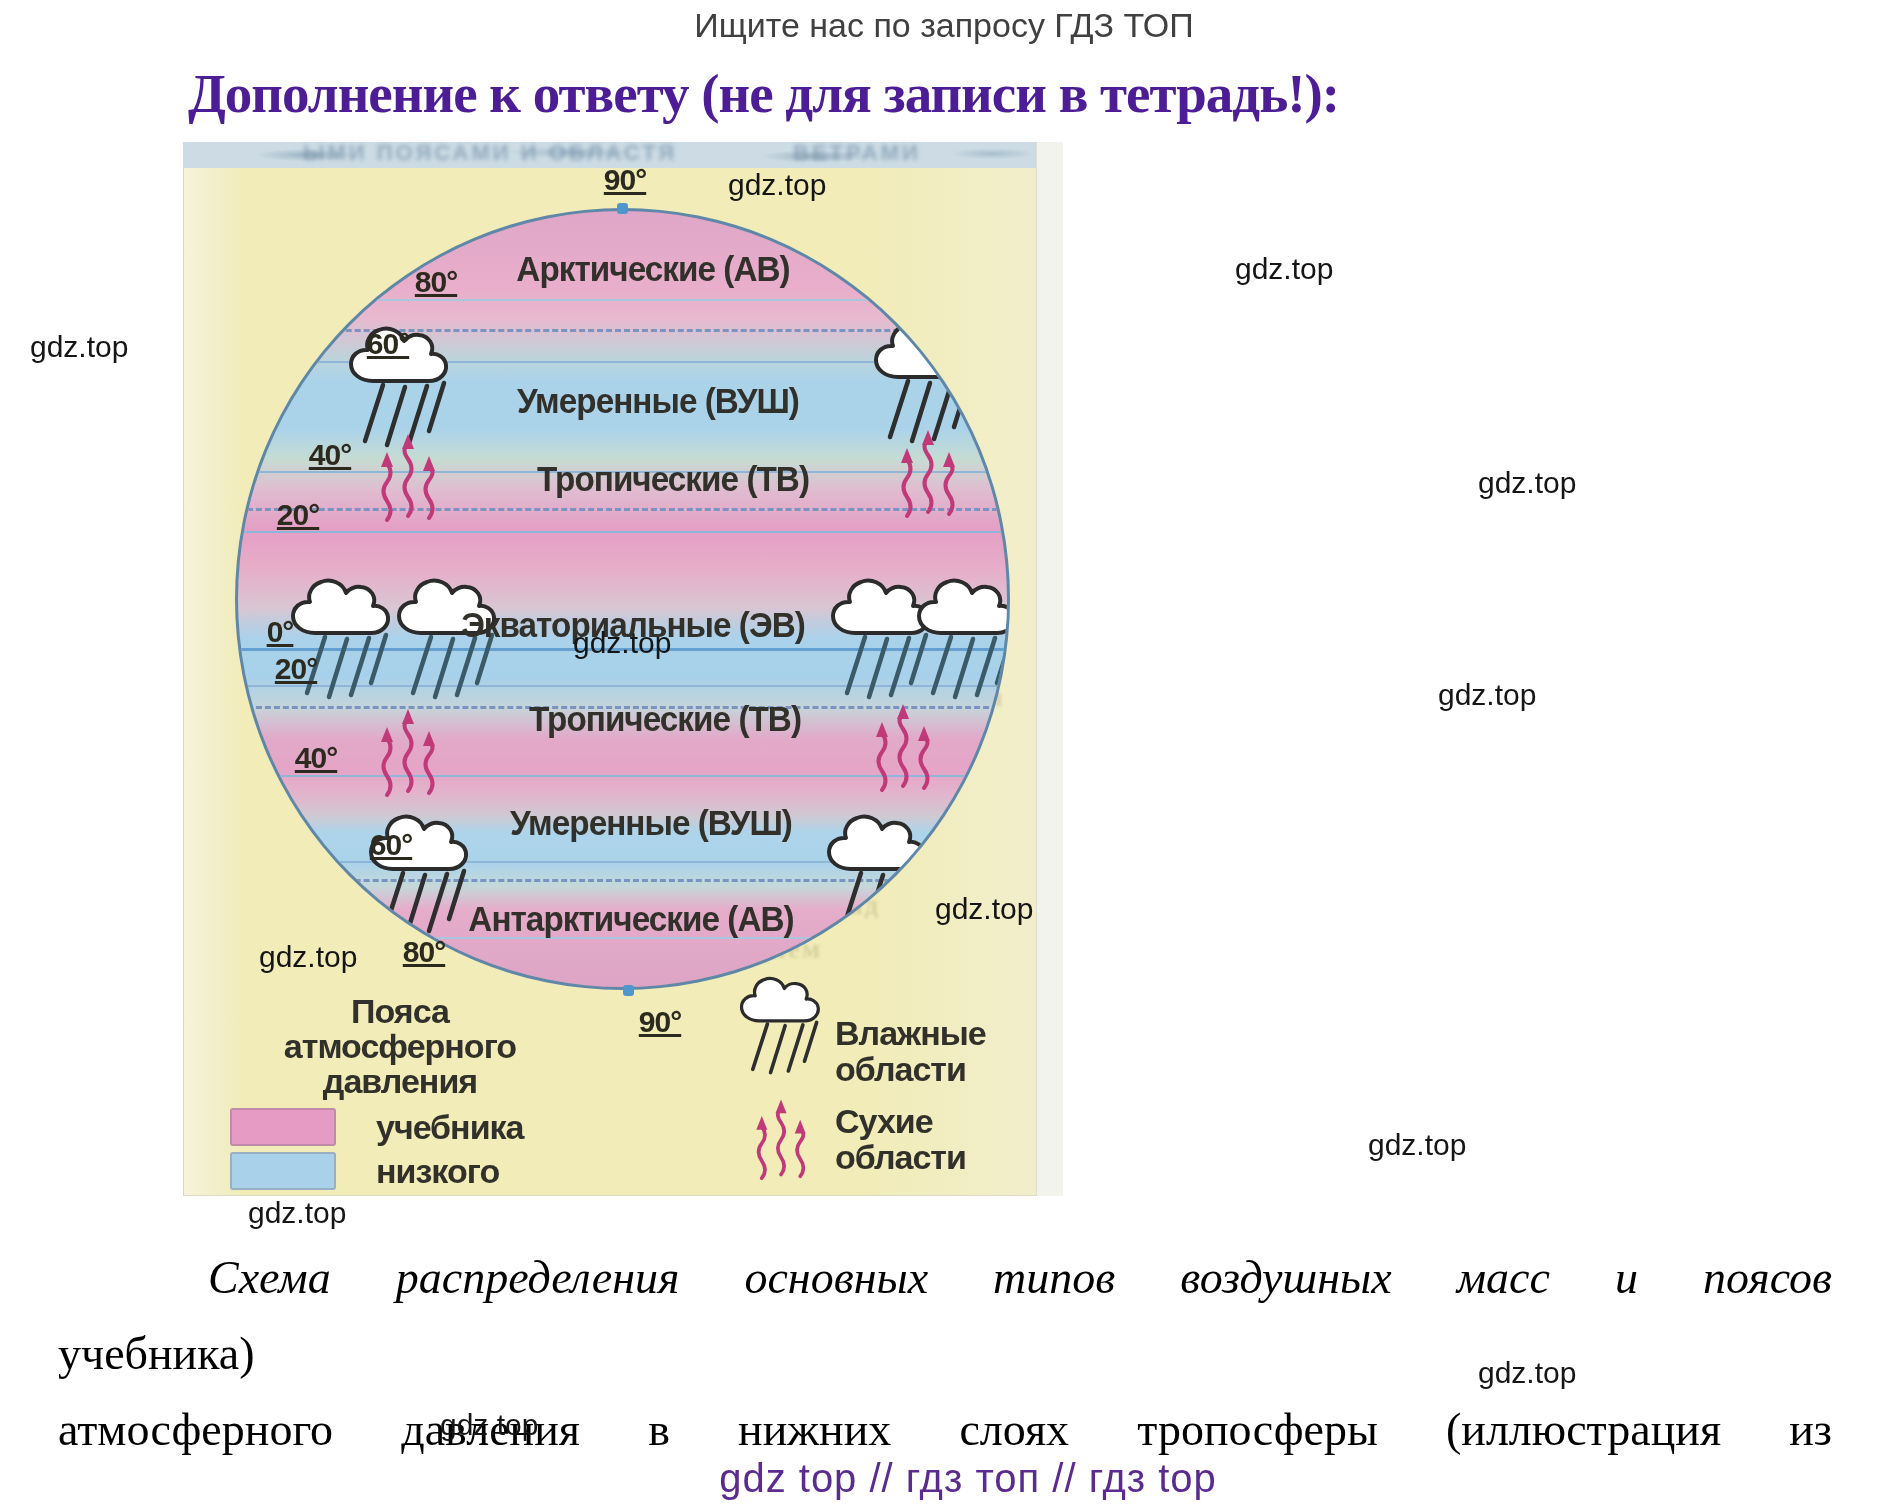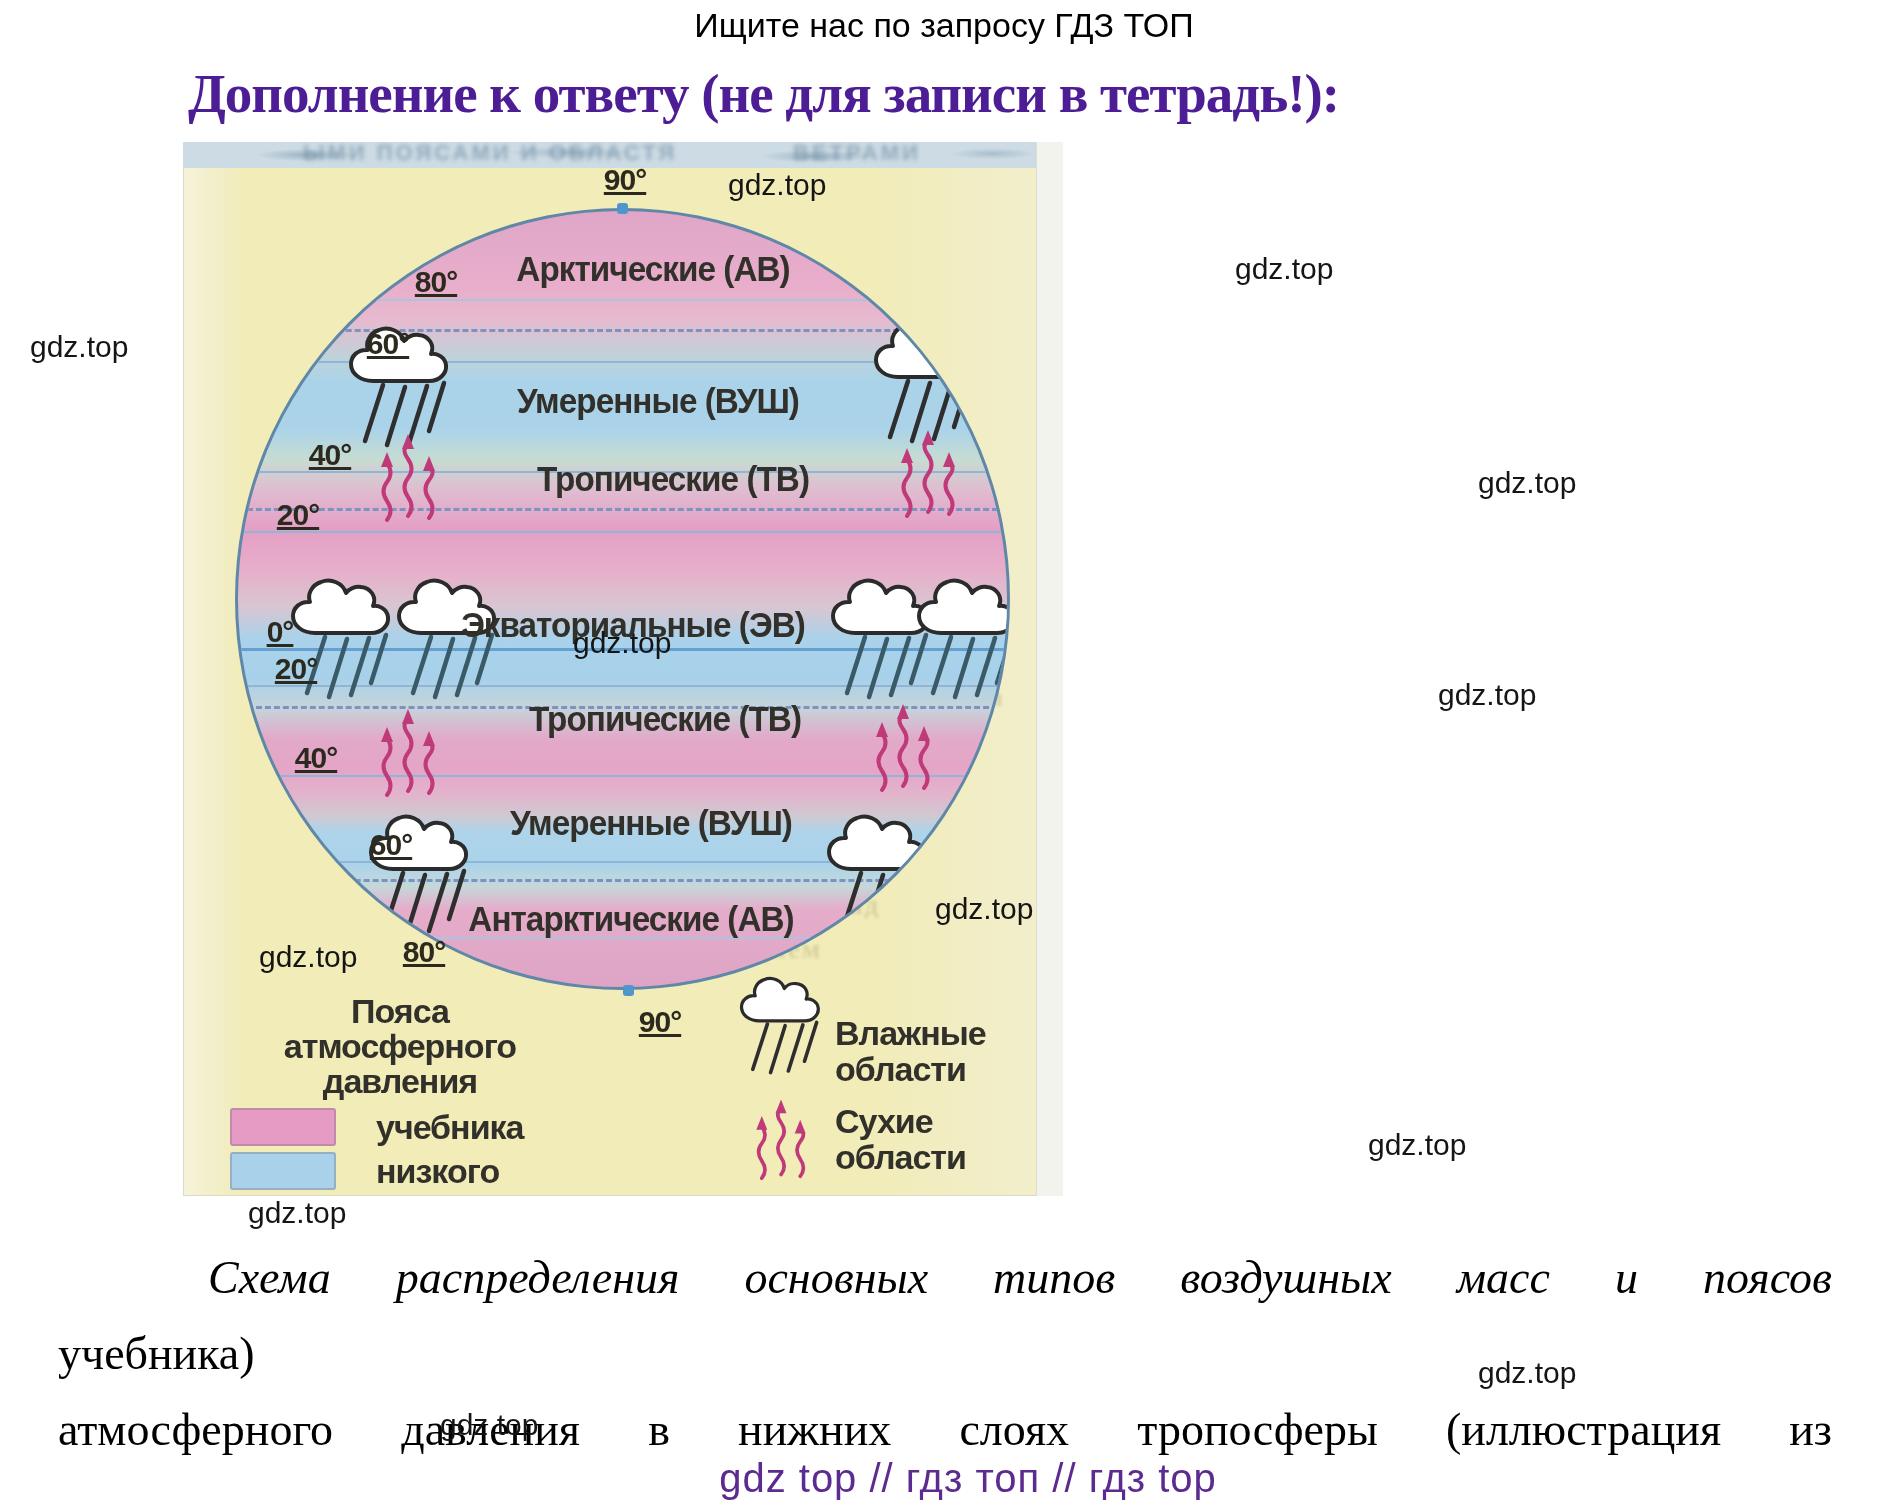--- a/index.html
+++ b/index.html
@@ -1,19 +1,19 @@
 <!DOCTYPE html>
 <html><head>
 <meta charset="utf-8">
 <style>
   html,body{margin:0;padding:0;width:1888px;height:1508px;background:#fff;overflow:hidden;
     font-family:"Liberation Sans",sans-serif;position:relative;}
   
   .promo{position:absolute;left:0;right:0;top:6px;text-align:center;
-    font:400 34px "Liberation Sans",sans-serif;color:#000000;}
+    font:400 34px "Liberation Sans",sans-serif;color:#404040;}
   .title{position:absolute;left:188px;top:62px;font:700 55px "Liberation Serif",serif;
     color:#4c1d95;letter-spacing:-1px;white-space:nowrap;}
   .caption{position:absolute;left:58px;top:1240px;width:1774px;
     font:400 46px/76px "Liberation Serif",serif;color:#000;}
   .cap-line{text-align:justify;text-align-last:justify;white-space:nowrap;}
   .cap-line.first{text-indent:150px;font-style:italic;}
   .cap-line.last{text-align-last:left;white-space:normal;}
   .footer{position:absolute;left:4px;right:0;top:1456px;text-align:center;
     font:400 40px "Liberation Sans",sans-serif;color:#5c2b8f;letter-spacing:1px;margin-left:44px;}
   .wm{position:absolute;font:400 30px "Liberation Sans",sans-serif;color:#151515;

